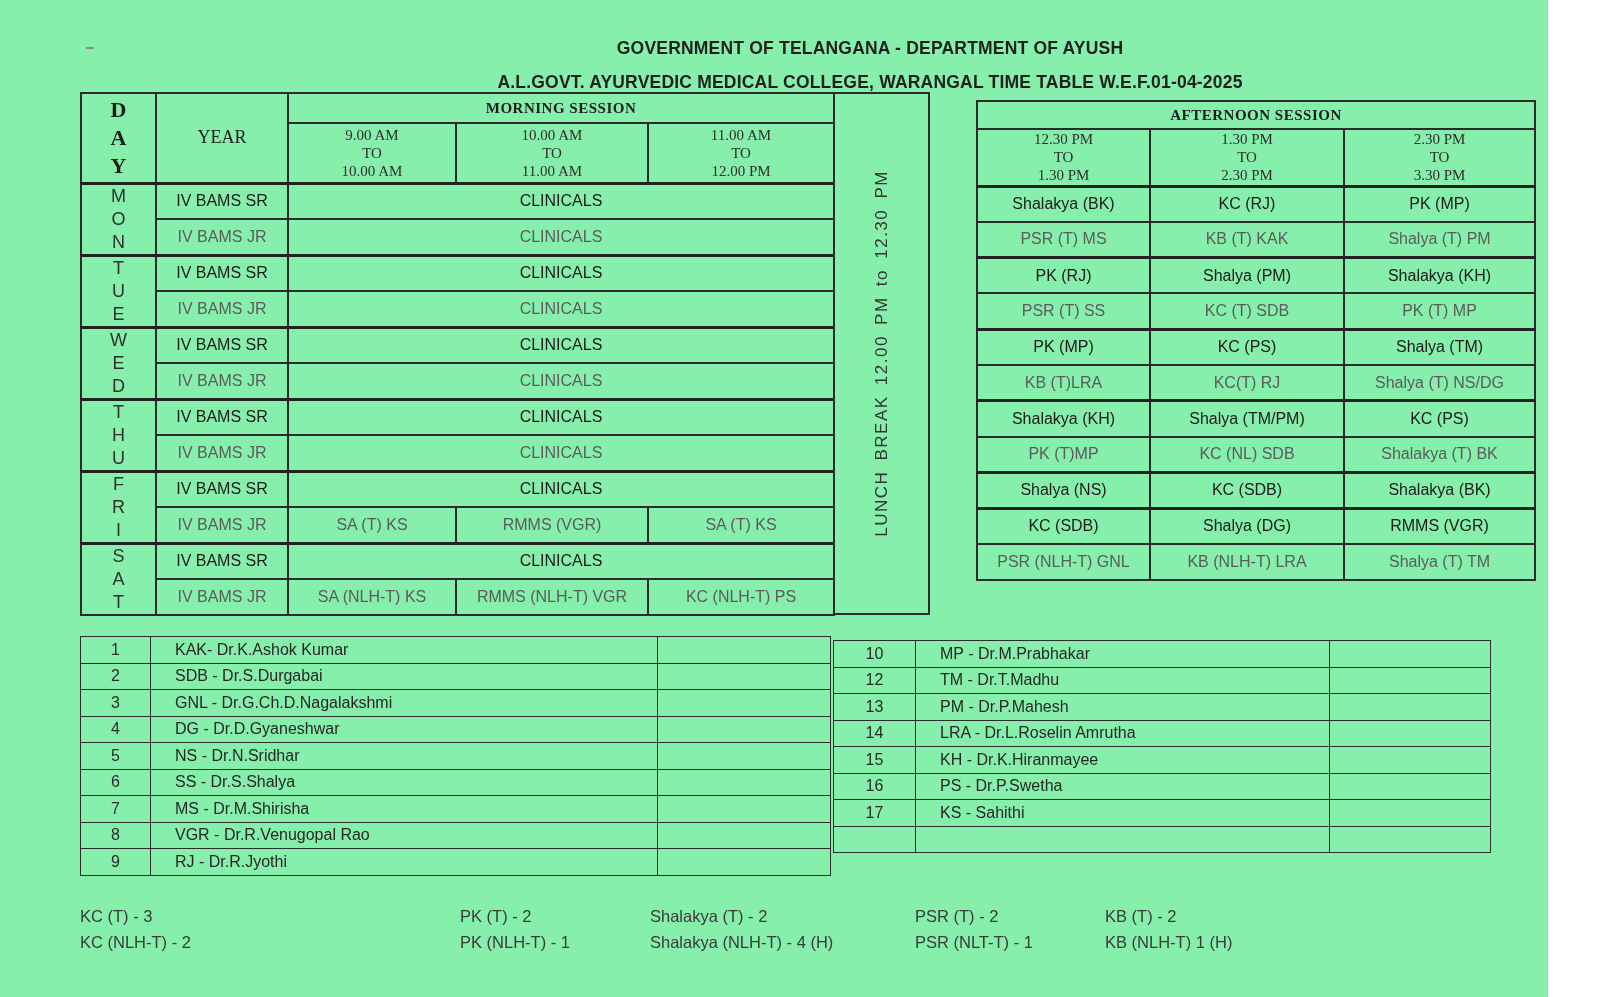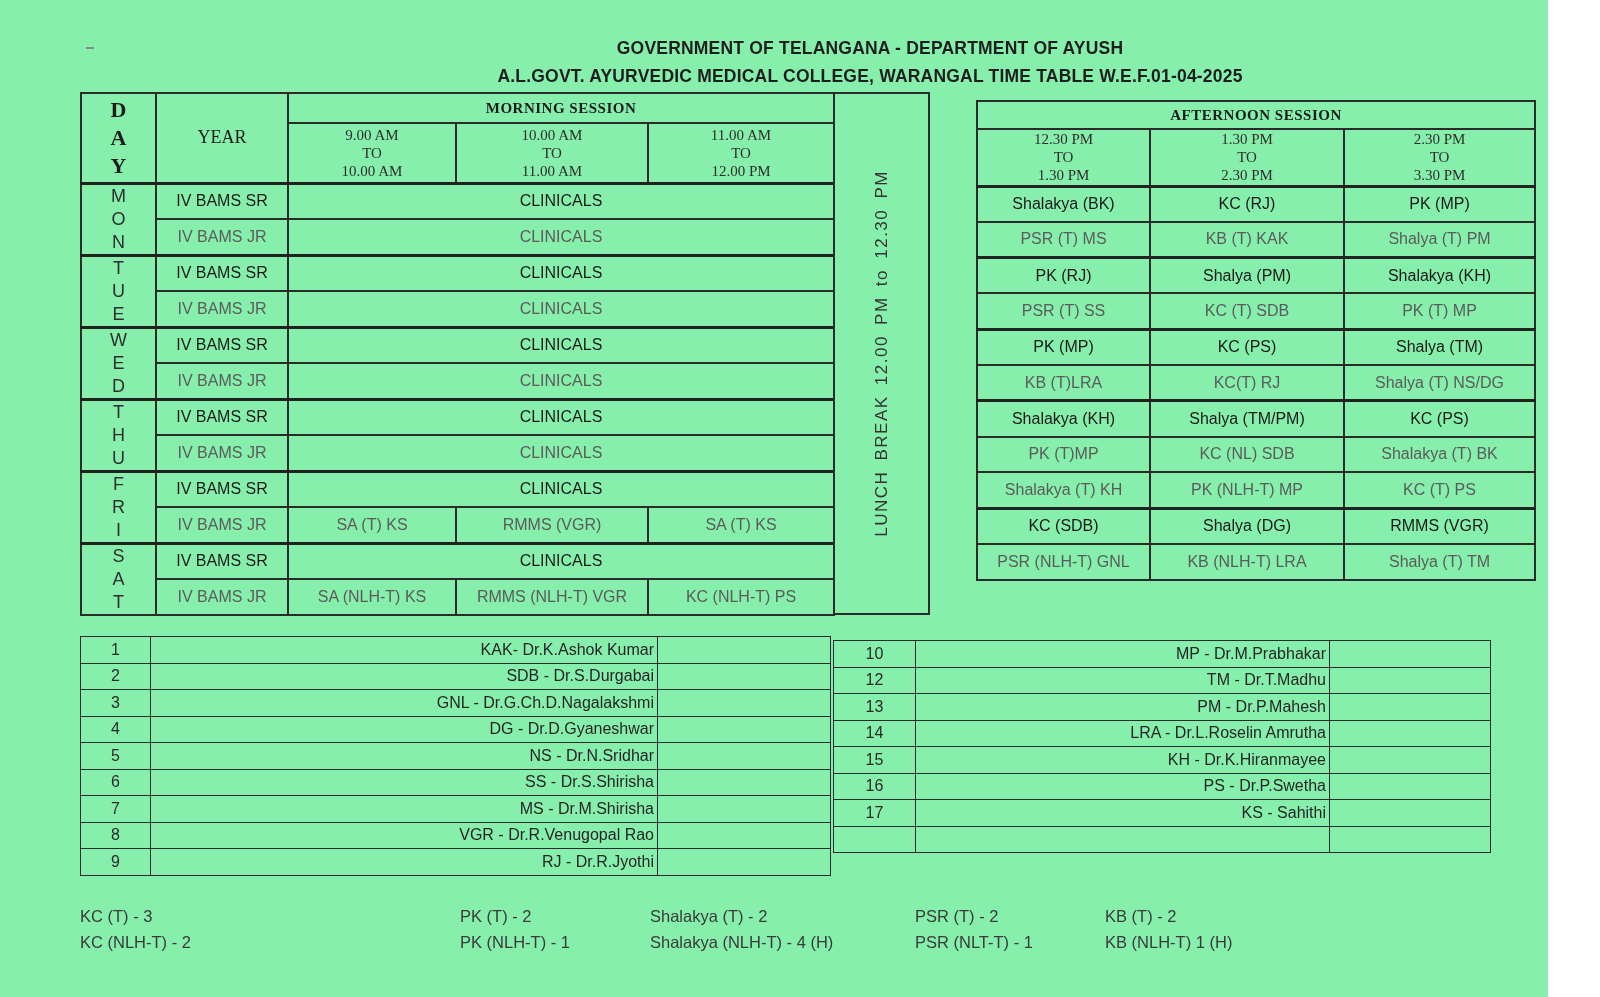--- a/index.html
+++ b/index.html
@@ -3,21 +3,21 @@
 <meta charset="utf-8">
 <style>
   html,body{margin:0;padding:0;}
   .page{
     position:relative;width:1548px;height:997px;background:#86efac;
     overflow:hidden;font-family:"Liberation Sans",sans-serif;color:#222;
   }
   .scan-mark{position:absolute;left:86px;top:47px;width:8px;height:2px;background:#8a8a8a;}
   .titles{position:absolute;left:140px;top:38px;width:1460px;text-align:center;}
   .title1{font-size:17.5px;font-weight:600;letter-spacing:.2px;color:#1e1e1e;}
-  .title2{font-size:17.5px;font-weight:600;letter-spacing:.2px;color:#1e1e1e;margin-top:7px;}
+  .title2{font-size:17.5px;font-weight:600;letter-spacing:.2px;color:#1e1e1e;margin-top:13px;}
 
   table{border-collapse:collapse;table-layout:fixed;}
   td{border:2px solid #2b2b2b;text-align:center;vertical-align:middle;overflow:hidden;padding:0 3px;}
 
   
   .tt-morning{position:absolute;left:80px;top:92px;width:753px;}
   .tt-afternoon{position:absolute;left:976px;top:100px;width:558px;}
   .lunch{position:absolute;left:833px;top:92px;width:97px;height:523px;
     border:2px solid #2b2b2b;box-sizing:border-box;display:flex;align-items:center;justify-content:center;}
   .lunch-text{writing-mode:vertical-rl;transform:rotate(180deg);font-size:17px;color:#333;
@@ -38,21 +38,21 @@
   .sr{color:#1a1a1a;font-weight:500;}
   .jr{color:#5b5b5b;font-weight:400;}
   tr.day-top td{border-top:3px solid #222;}
 
   
   .legend-left{position:absolute;left:80px;top:636px;width:750px;}
   .legend-right{position:absolute;left:833px;top:640px;width:657px;}
   .legend-left td,.legend-right td{border-width:1.8px;}
   .lg-row{height:26.5px;}
   .lg-num{font-size:16px;color:#2a2a2a;}
-  .lg-text{text-align:right;padding-left:1px;font-size:16px;color:#262626;}
+  .lg-text{text-align:left;padding-left:24px;font-size:16px;color:#262626;}
 
   
   .summary{position:absolute;left:0;top:903px;width:1600px;height:52px;}
   .sum-item{position:absolute;top:0;font-size:16.5px;color:#3a3a3a;line-height:26px;white-space:nowrap;}
 
   
   .sig-block{position:absolute;left:1320px;top:858px;width:270px;height:139px;}
   .sig-svg{position:absolute;left:18px;top:2px;}
   .stamp{position:absolute;left:0;top:62px;width:270px;text-align:center;
     font-family:"Liberation Serif",serif;color:#7a68cf;transform:rotate(-1deg);}
@@ -238,24 +238,24 @@
     <tr class="ra-data day-top">
       <td class="cell sr">Shalakya (KH)</td>
       <td class="cell sr">Shalya (TM/PM)</td>
       <td class="cell sr">KC (PS)</td>
     </tr>
     <tr class="ra-data">
       <td class="cell jr">PK (T)MP</td>
       <td class="cell jr">KC (NL) SDB</td>
       <td class="cell jr">Shalakya (T) BK</td>
     </tr>
-    <tr class="ra-data">
-      <td class="cell jr">Shalakya (T) KH</td>
-      <td class="cell jr">PK (NLH-T) MP</td>
-      <td class="cell jr">KC (T) PS</td>
+    <tr class="ra-data day-top">
+      <td class="cell sr">Shalya (NS)</td>
+      <td class="cell sr">KC (SDB)</td>
+      <td class="cell sr">Shalakya (BK)</td>
     </tr>
     <tr class="ra-data day-top">
       <td class="cell sr">KC (SDB)</td>
       <td class="cell sr">Shalya (DG)</td>
       <td class="cell sr">RMMS (VGR)</td>
     </tr>
     <tr class="ra-data">
       <td class="cell jr">PSR (NLH-T) GNL</td>
       <td class="cell jr">KB (NLH-T) LRA</td>
       <td class="cell jr">Shalya (T) TM</td>
@@ -290,21 +290,21 @@
           <td class="lg-text">DG - Dr.D.Gyaneshwar</td>
           <td></td>
         </tr>
     <tr class="lg-row">
           <td class="lg-num">5</td>
           <td class="lg-text">NS - Dr.N.Sridhar</td>
           <td></td>
         </tr>
     <tr class="lg-row">
           <td class="lg-num">6</td>
-          <td class="lg-text">SS - Dr.S.Shirisha</td>
+          <td class="lg-text">SS - Dr.S.Shalya</td>
           <td></td>
         </tr>
     <tr class="lg-row">
           <td class="lg-num">7</td>
           <td class="lg-text">MS - Dr.M.Shirisha</td>
           <td></td>
         </tr>
     <tr class="lg-row">
           <td class="lg-num">8</td>
           <td class="lg-text">VGR - Dr.R.Venugopal Rao</td>

